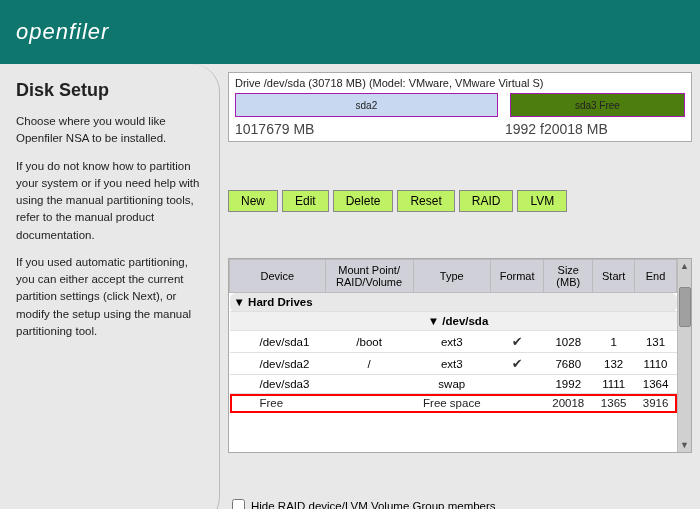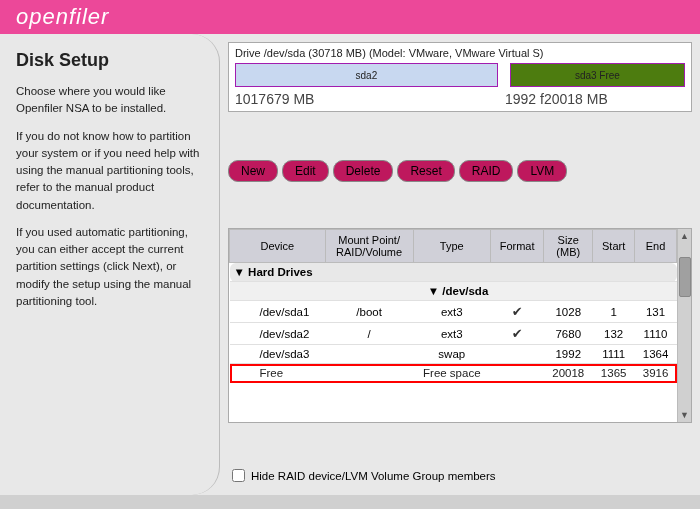--- a/index.html
+++ b/index.html
@@ -1,21 +1,21 @@
 <!DOCTYPE html>
 <html><head>
   <meta charset="utf-8">
   <style>
     * { box-sizing: border-box; margin: 0; padding: 0; }
     body { width: 700px; height: 509px; font-family: sans-serif; font-size: 12px; background: #d0d0d0; overflow: hidden; }
 
     
     .header {
-      background: #ec4899;
-      height: 34px;
+      background: #0f766e;
+      height: 64px;
       display: flex;
       align-items: center;
       padding: 0 16px;
     }
     .header-logo {
       color: white;
       font-size: 22px;
       font-weight: 300;
       letter-spacing: 1px;
     }
@@ -104,23 +104,23 @@
     
     .toolbar {
       display: flex;
       gap: 4px;
       margin-bottom: 6px;
     }
     .toolbar button {
       padding: 3px 12px;
       font-size: 12px;
       border: 1px solid #888;
-      background: #be185d;
+      background: #bef264;
       cursor: pointer;
-      border-radius: 10px;
+      border-radius: 0;
     }
     table {
       width: 100%;
       border-collapse: collapse;
       font-size: 11.5px;
     }
     table thead tr {
       background: #d0d0d8;
     }
     table thead th {

